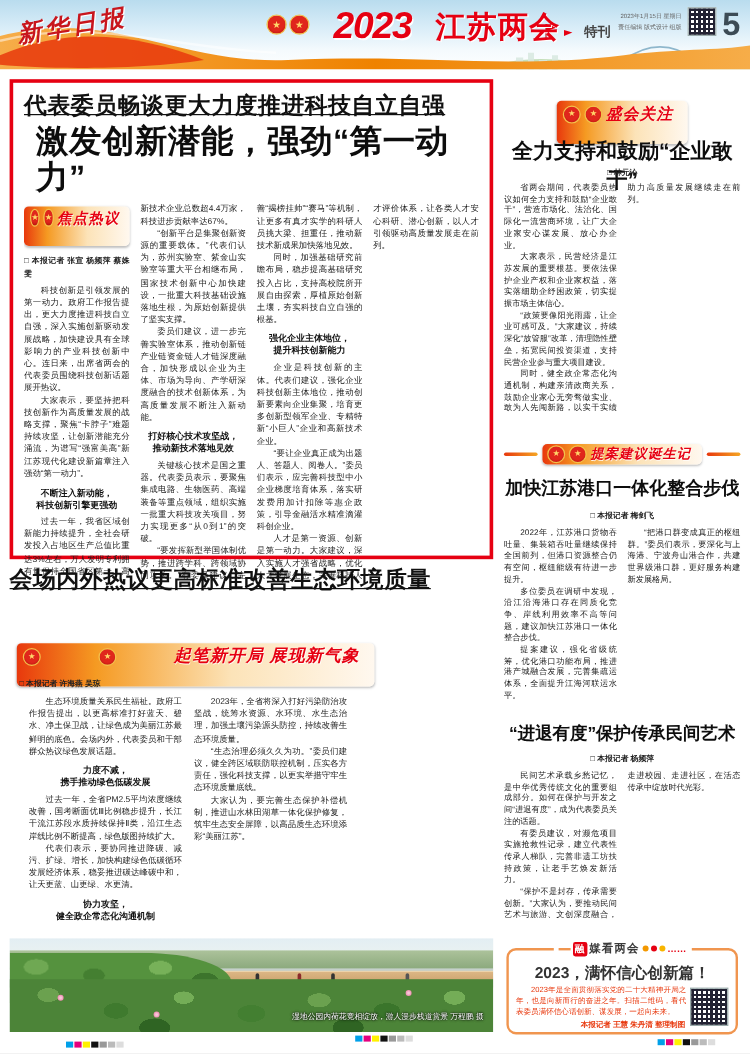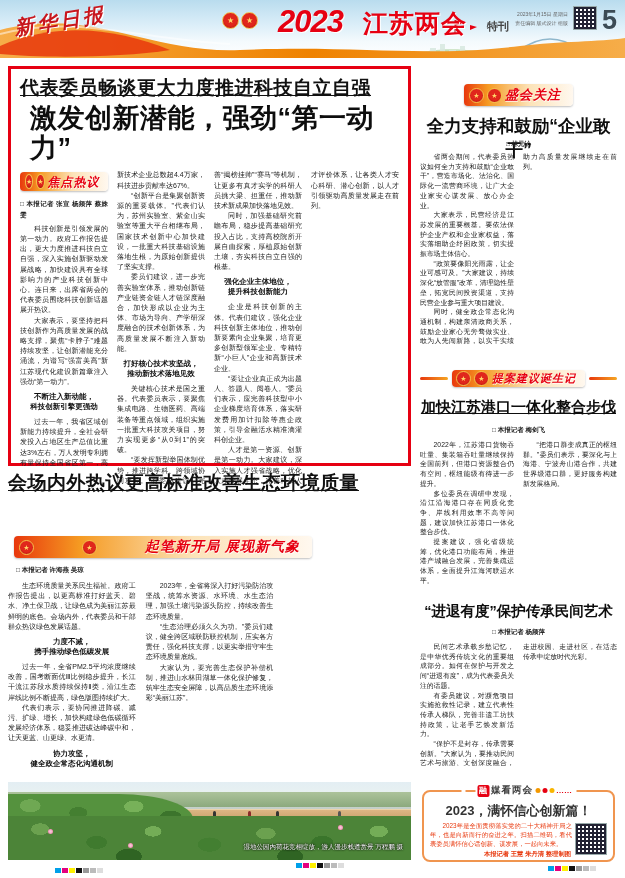--- a/index.html
+++ b/index.html
@@ -28,21 +28,21 @@
                      repeating-linear-gradient(90deg,#223 0 2px,#fff 2px 4px);}
   .qr-banner{width:22px;height:22px;}
   .pagenum{font-size:27px;font-weight:bold;color:#3c4b55;line-height:1;margin-top:1px;}
 
   
   .kicker{font-size:19px;font-weight:bold;color:#111;letter-spacing:.5px;text-decoration:underline;}
   .art{margin:0;text-indent:2em;}
   .byline{font-size:6.5px;font-weight:bold;color:#222;margin:4px 0;text-indent:0;}
   .subhead{font-weight:bold;text-align:center;white-space:pre-line;font-size:7.5px;line-height:10px;
     margin:5px 0;break-inside:avoid;color:#111;}
-  .badge{display:inline-flex;align-items:center;gap:3px;padding:2px 12px 2px 5px;border-radius:4px;
+  .badge{display:inline-flex;align-items:center;gap:3px;padding:2px 12px 16px 5px;border-radius:4px;
     background:linear-gradient(90deg,#e8380d 0%,#f59a22 22%,#fce3b8 60%,#fff8ef 100%);
     box-shadow:0 1px 2px rgba(0,0,0,.25);}
   .badge-txt{color:#e60012;font-weight:800;font-style:italic;letter-spacing:1px;
     text-shadow:.5px .5px 0 rgba(255,255,255,.85);white-space:nowrap;}
   .badge .emblem{width:13px;height:13px;}
   .badge .emblem::after{font-size:7px;line-height:13px;}
 
   
   .redbox{position:absolute;left:8px;top:66px;width:403px;height:400px;border:3px solid #e60012;
     box-sizing:border-box;padding:6px 9px;background:#fff;}
@@ -52,21 +52,21 @@
   .badge-flow{width:100%;box-sizing:border-box;margin:2px 0 4px;break-inside:avoid;}
   .badge-flow .badge-txt{font-size:12px;}
 
   
   .green-kicker{position:absolute;left:8px;top:470px;width:403px;}
   .green-headline{position:absolute;left:8px;top:486px;width:403px;text-align:center;font-size:26px;
     font-weight:800;color:#0d0d0d;letter-spacing:1px;}
   .green-badge{position:absolute;left:14px;top:536px;gap:48px;}
   .green-badge .badge-txt{font-size:14px;}
   .green-byline{position:absolute;left:16px;top:566px;font-size:6.5px;font-weight:bold;color:#222;}
-  .cols3{position:absolute;left:8px;top:581px;width:403px;height:197px;column-count:3;column-gap:10px;
+  .cols3{position:absolute;left:24px;top:581px;width:403px;height:197px;column-count:3;column-gap:10px;
     column-fill:auto;overflow:hidden;font-size:7px;line-height:10.2px;color:#1a1a1a;text-align:justify;}
 
   
   .photo{position:absolute;left:8px;top:782px;width:403px;height:78px;overflow:hidden;
     background:linear-gradient(180deg,#e3eef3 0%,#eef4ef 30%,#d8e4da 45%);}
   .ph-trees{position:absolute;left:0;top:10px;width:100%;height:16px;
     background:linear-gradient(180deg,#a9c096 0%,#85a476 100%);opacity:.95;}
   .ph-water{position:absolute;left:0;top:25px;width:100%;height:16px;
     background:linear-gradient(180deg,#c6d1cb,#adbdb6);}
   .ph-walk{position:absolute;left:170px;top:27px;width:233px;height:13px;
@@ -102,21 +102,21 @@
     font-weight:800;color:#0d0d0d;}
   .r-by{position:absolute;width:197px;left:420px;text-align:center;font-size:6.5px;font-weight:bold;color:#222;}
   .r-cols{position:absolute;left:420px;width:197px;column-count:2;column-gap:9px;column-fill:auto;
     overflow:hidden;font-size:6.8px;line-height:9.7px;color:#1a1a1a;text-align:justify;}
   .r-cols-a{top:152px;height:202px;}
   .divider-b{position:absolute;left:420px;top:370px;width:197px;display:flex;align-items:center;gap:4px;}
   .divline{flex:1;height:3px;border-radius:2px;background:linear-gradient(90deg,#e8380d,#f5a623);}
   .badge-b{padding:1px 9px 1px 4px;}
   .badge-b .badge-txt{font-size:11px;}
   .r-head-b{position:absolute;left:420px;top:398px;width:197px;text-align:center;font-size:15px;
-    font-weight:800;color:#0d0d0d;text-decoration:underline;}
+    font-weight:800;color:#0d0d0d;}
   .r-cols-b{top:440px;height:155px;}
   .r-head-c{position:absolute;left:420px;top:602px;width:197px;text-align:center;font-size:14.5px;
     font-weight:800;color:#0d0d0d;}
   .r-cols-c{top:642px;height:134px;}
 
   
   .media-box{position:absolute;left:422px;top:790px;width:193px;height:72px;border:2px solid #f0954f;
     border-radius:8px;box-sizing:border-box;background:#fff;overflow:visible;}
   .media-head{position:absolute;left:50%;top:-8px;transform:translateX(-50%);background:#fff;
     padding:0 4px;display:flex;align-items:center;gap:2px;white-space:nowrap;}

